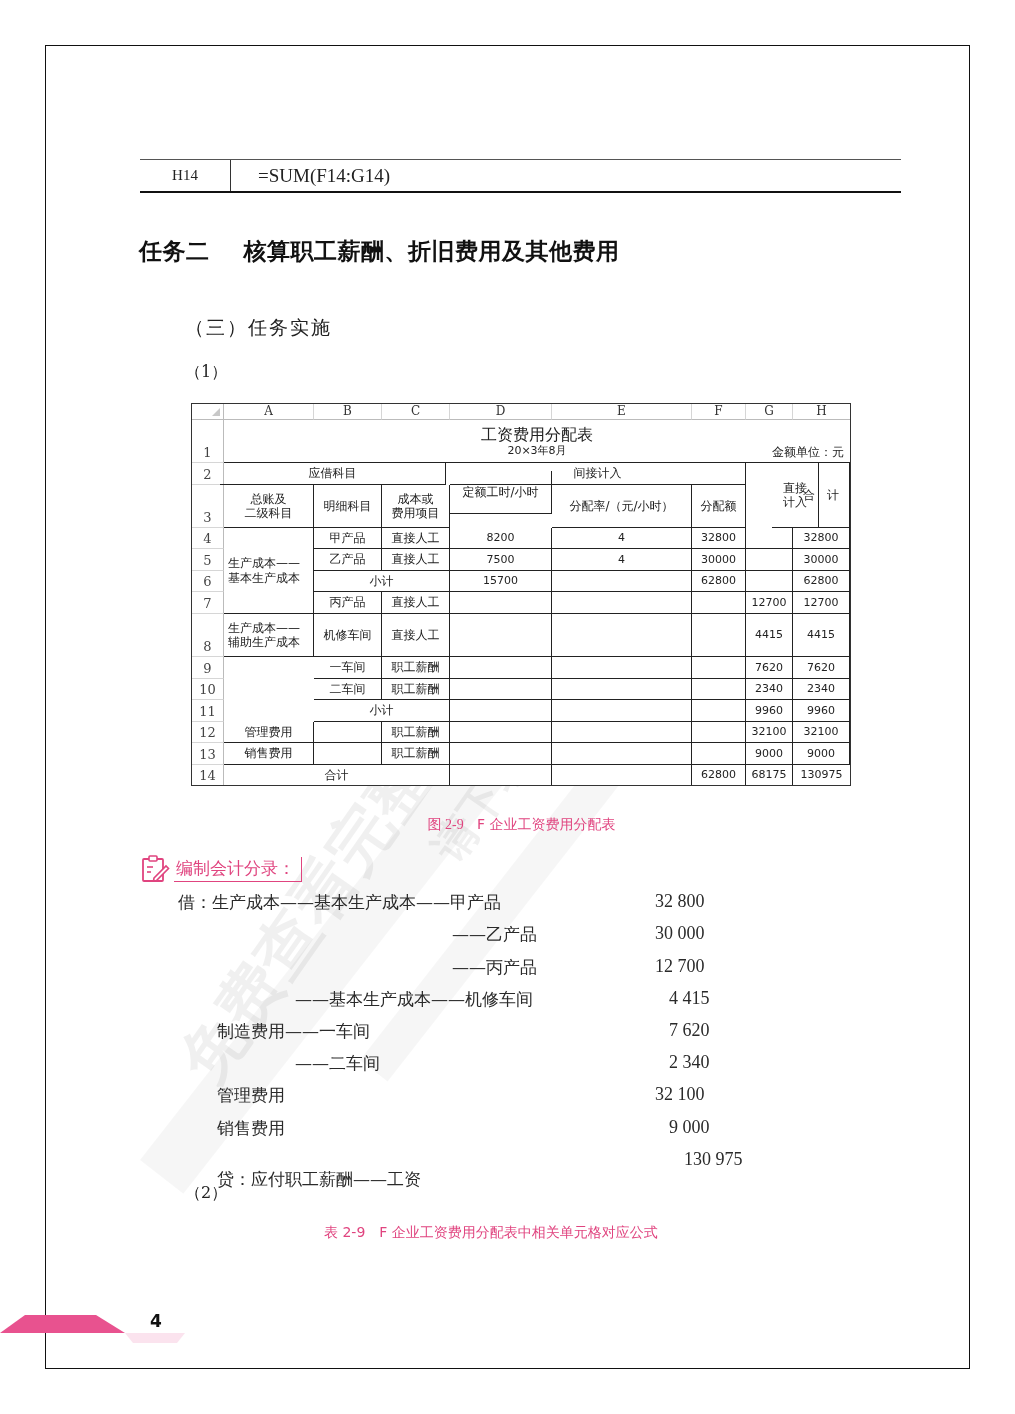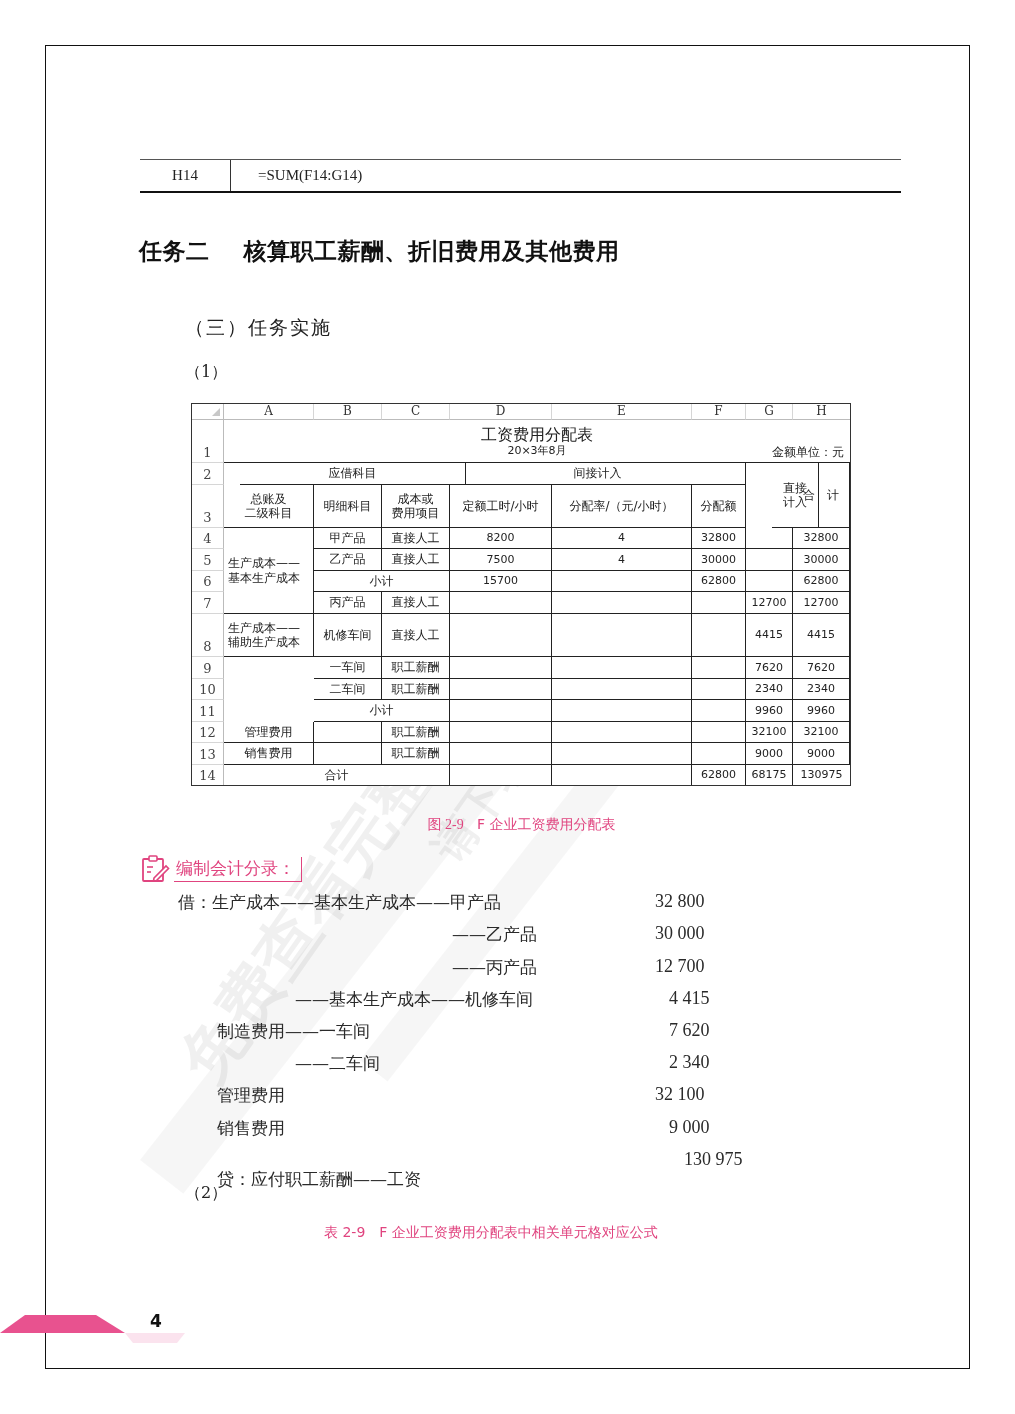--- a/index.html
+++ b/index.html
@@ -7,21 +7,21 @@
   body { position: relative; font-family: "DejaVu Serif", "Liberation Serif", serif; color: #222; }
 
   .page-frame { position: absolute; left: 45px; top: 45px; width: 925px; height: 1324px; border: 1.5px solid #111; }
 
   .formula-strip { position: absolute; left: 140px; top: 159px; width: 761px; height: 34px;
     border-top: 1.5px solid #555; border-bottom: 2.5px solid #111; }
   .formula-strip .cell-ref { position: absolute; left: 0; top: 0; width: 91px; height: 100%;
     border-right: 1px solid #333; font-family: "Liberation Serif", serif; font-size: 15px;
     display: flex; align-items: center; justify-content: center; }
   .formula-strip .formula { position: absolute; left: 118px; top: 0; height: 100%;
-    font-family: "Liberation Serif", serif; font-size: 15px; display: flex; align-items: center; }
+    font-family: "Liberation Serif", serif; font-size: 19px; display: flex; align-items: center; }
 
   .section-title { position: absolute; left: 139px; top: 236px; font-family: "DejaVu Sans", sans-serif;
     font-weight: bold; font-size: 23px; color: #111; letter-spacing: 0.5px; white-space: pre; }
   .subsection { position: absolute; left: 185px; top: 315px; font-family: "DejaVu Serif", serif;
     font-size: 19px; color: #222; letter-spacing: 2px; }
   .step-label { position: absolute; left: 185px; top: 362px; font-family: "DejaVu Serif", serif;
     font-size: 16px; color: #222; }
 
   
   .sheet { position: absolute; left: 191px; top: 403px; width: 660px; height: 383px;
@@ -112,32 +112,32 @@
   <div class="c rowhdr" style="left:0;top:318px;width:32px;height:21px;">12</div>
   <div class="c rowhdr" style="left:0;top:339px;width:32px;height:22px;">13</div>
   <div class="c rowhdr" style="left:0;top:361px;width:32px;height:20px;border-bottom:none;">14</div>
 
   <div class="c title-cell" style="left:32px;top:16px;width:626px;height:43px;flex-direction:column;">
     <span style="font-size:16px;">工资费用分配表</span>
     <span style="font-size:11px;">20×3年8月</span>
   </div>
   <div class="c" style="left:554px;top:38px;width:104px;height:20px;justify-content:flex-end;padding-right:6px;font-size:12px;">金额单位：元</div>
 
-  <div class="c cell" style="left:48px;top:59px;width:226px;height:22px;">应借科目</div>
+  <div class="c cell" style="left:28px;top:59px;width:226px;height:22px;">应借科目</div>
   <div class="c cell" style="left:258px;top:59px;width:296px;height:22px;">间接计入</div>
   <div class="c cell" style="left:580px;top:59px;width:47px;height:65px;">直接
 计入</div>
   <div class="c cell" style="left:601px;top:59px;width:57px;height:65px;">合　计</div>
 
   <div class="c cell" style="left:32px;top:81px;width:90px;height:43px;">总账及
 二级科目</div>
   <div class="c cell" style="left:122px;top:81px;width:68px;height:43px;">明细科目</div>
   <div class="c cell" style="left:190px;top:81px;width:68px;height:43px;">成本或
 费用项目</div>
-  <div class="c cell" style="left:258px;top:81px;width:102px;height:43px;">定额工时/小时</div>
+  <div class="c cell" style="left:258px;top:67px;width:102px;height:43px;">定额工时/小时</div>
   <div class="c cell" style="left:360px;top:81px;width:140px;height:43px;">分配率/（元/小时）</div>
   <div class="c cell" style="left:500px;top:81px;width:54px;height:43px;">分配额</div>
 
   <div class="c cell l" style="left:32px;top:124px;width:90px;height:86px;text-align:left;">生产成本——
 基本生产成本</div>
   <div class="c cell l" style="left:32px;top:210px;width:90px;height:43px;text-align:left;">生产成本——
 辅助生产成本</div>
 
   <div class="c cell" style="left:122px;top:124px;width:68px;height:21px;">甲产品</div>
   <div class="c cell" style="left:190px;top:124px;width:68px;height:21px;">直接人工</div>

